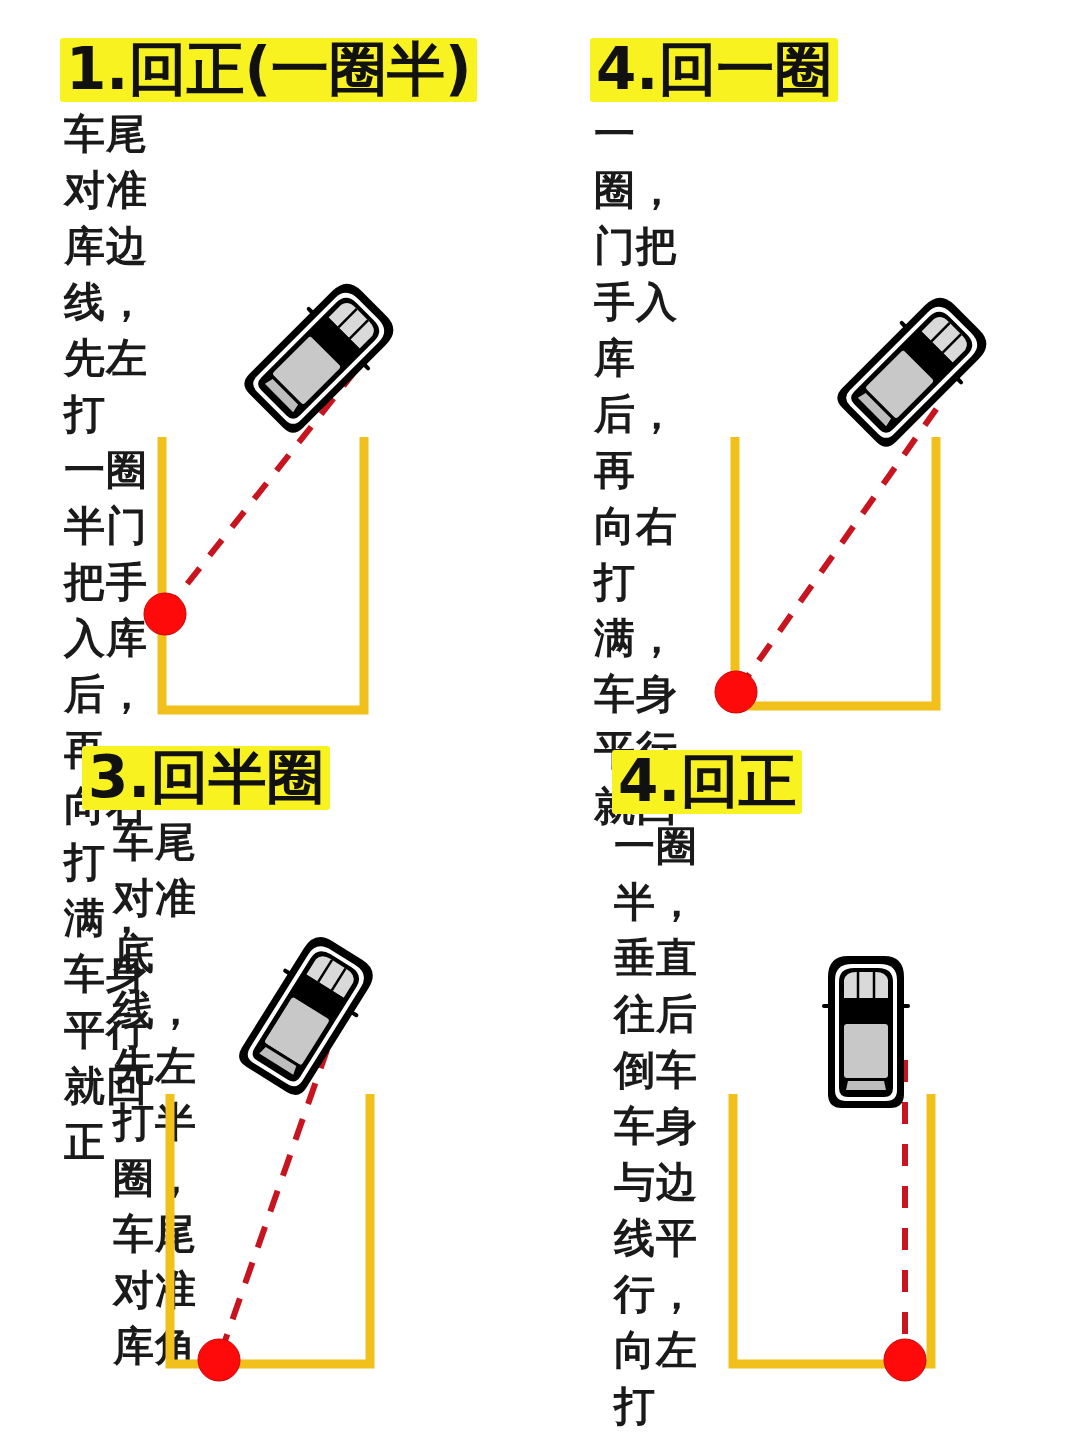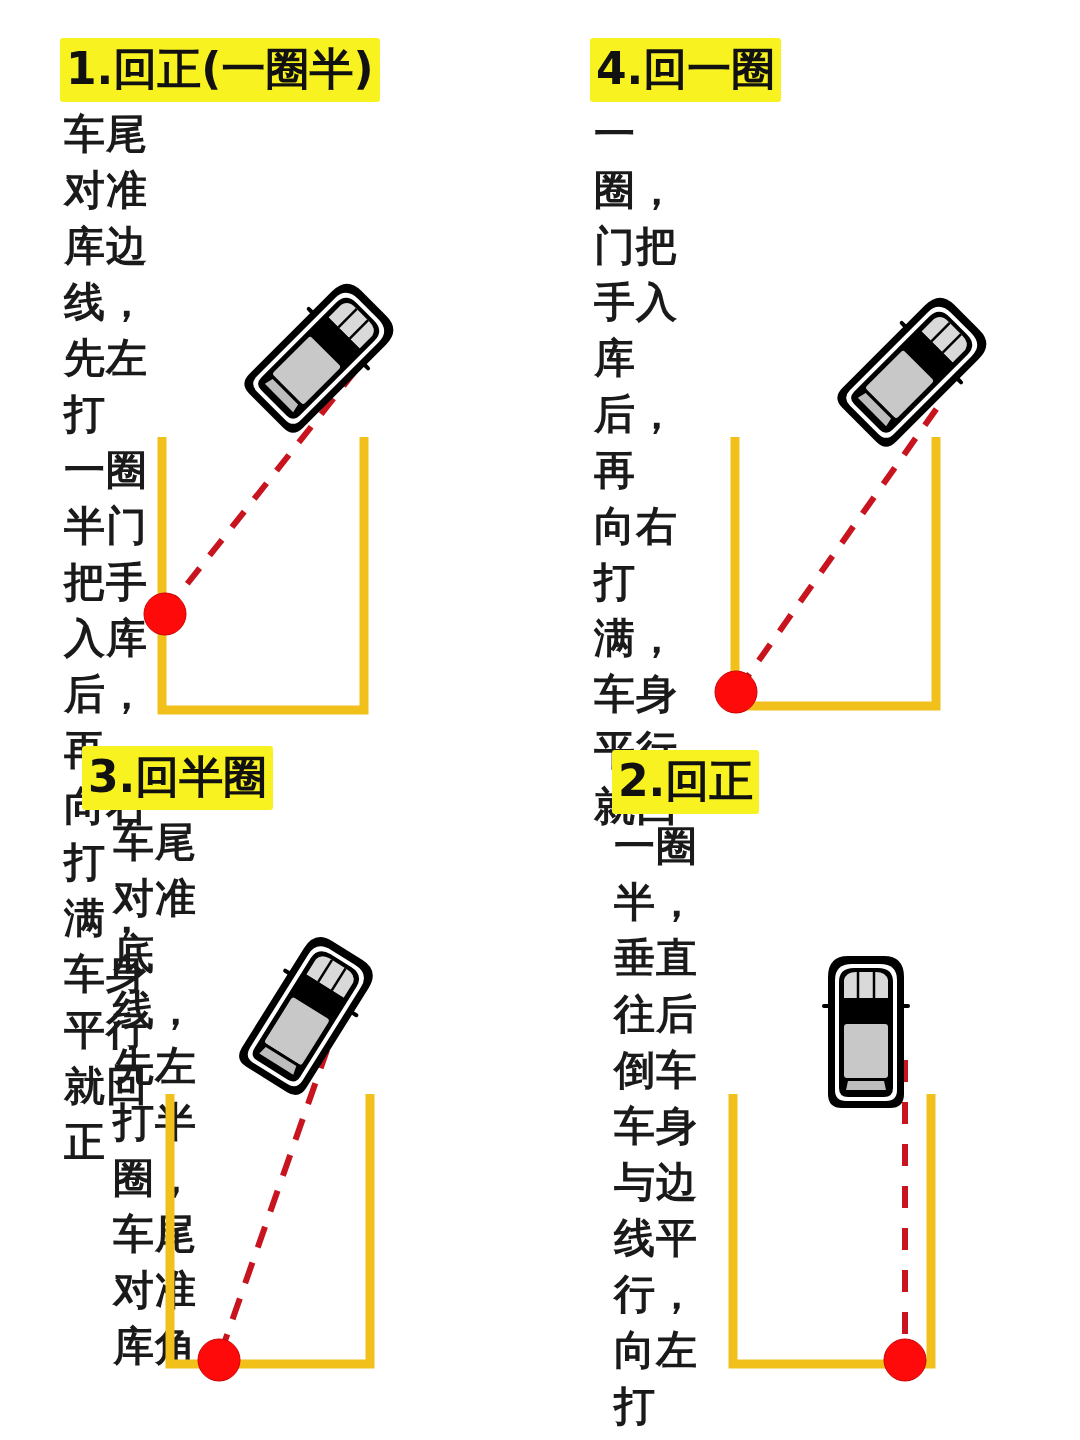--- a/index.html
+++ b/index.html
@@ -1,19 +1,19 @@
 <!DOCTYPE html>
 <html><head>
 <meta charset="utf-8">
 <style>
   html, body { margin: 0; padding: 0; background: #ffffff; }
   body { width: 1080px; height: 1440px; position: relative; overflow: hidden;
          font-family: "DejaVu Sans", "Liberation Sans", sans-serif; color: #111; }
   .panel { position: absolute; }
-  .title { position: absolute; background: #f9f221; font-weight: bold; font-size: 44px;
+  .title { position: absolute; background: #f9f221; font-weight: bold; font-size: 58px;
            line-height: 58px; padding: 2px 6px 4px 6px; border-radius: 3px; white-space: nowrap; color:#111; }
   .desc { position: absolute; font-size: 41px; line-height: 56px; color: #1a1a1a; letter-spacing: 1px; font-weight: bold; }
   .diagram { position: absolute; left: 0; top: 0; }
 </style>
 </head>
 <body>
 
 <div class="panel">
   <div class="title" style="left:60px;top:38px;">1.回正(一圈半)</div>
   <div class="desc" style="left:64px;top:106px;">
@@ -34,21 +34,21 @@
 
 <div class="panel">
   <div class="title" style="left:82px;top:746px;">3.回半圈</div>
   <div class="desc" style="left:86px;top:814px;margin-left:27px;">
     <div>车尾对准底线，先左打半</div>
     <div>圈，车尾对准库角</div>
   </div>
 </div>
 
 <div class="panel">
-  <div class="title" style="left:612px;top:750px;">2.回正</div>
+  <div class="title" style="left:612px;top:750px;">4.回正</div>
   <div class="desc" style="left:614px;top:818px;">
     <div>一圈半，垂直往后倒车</div>
     <div>车身与边线平行，向左打</div>
   </div>
 </div>
 
 <svg class="diagram" width="1080" height="1440" viewBox="0 0 1080 1440">
   <defs>
 
     <g id="car">

